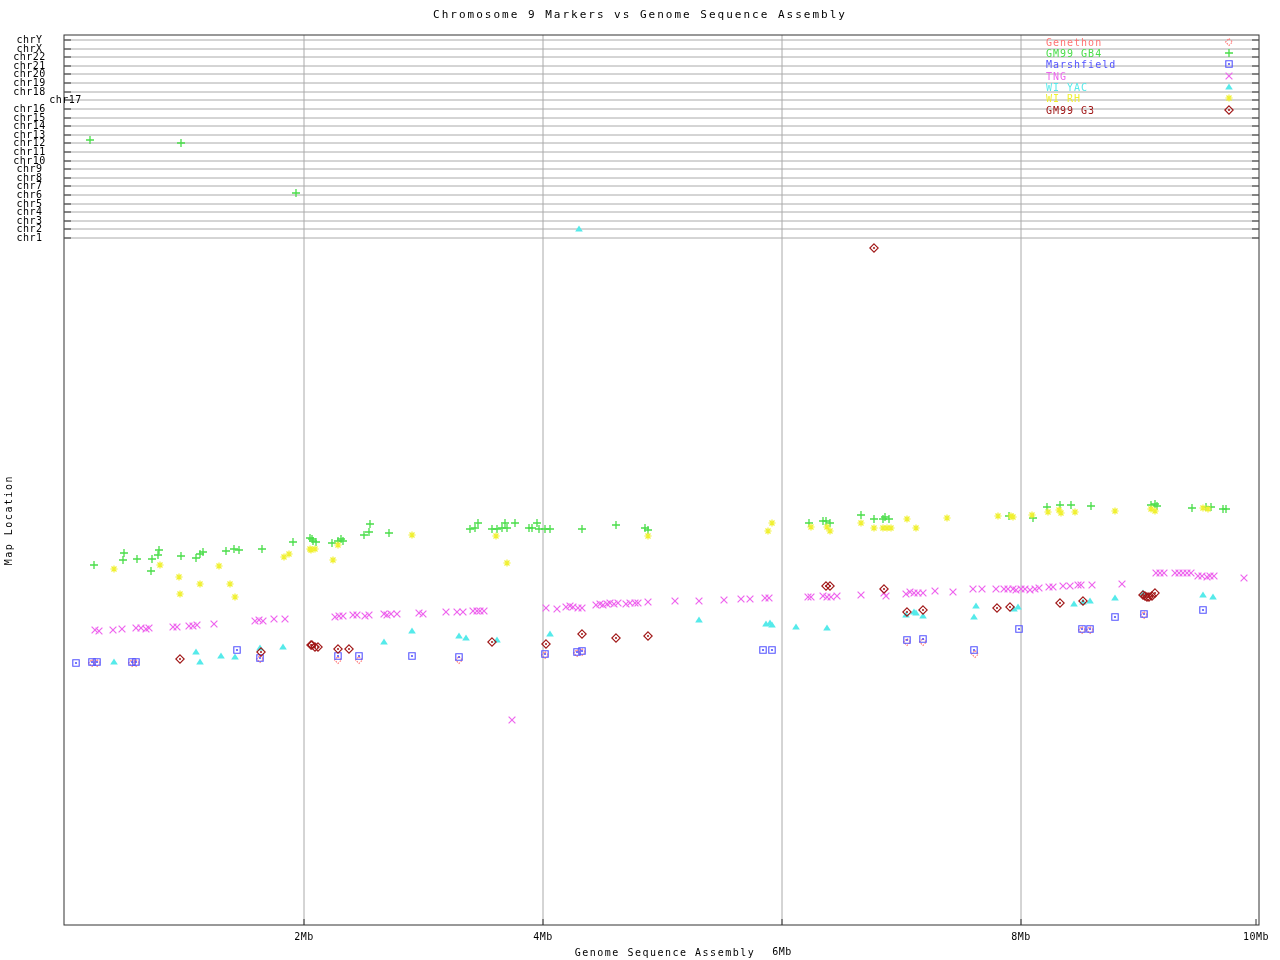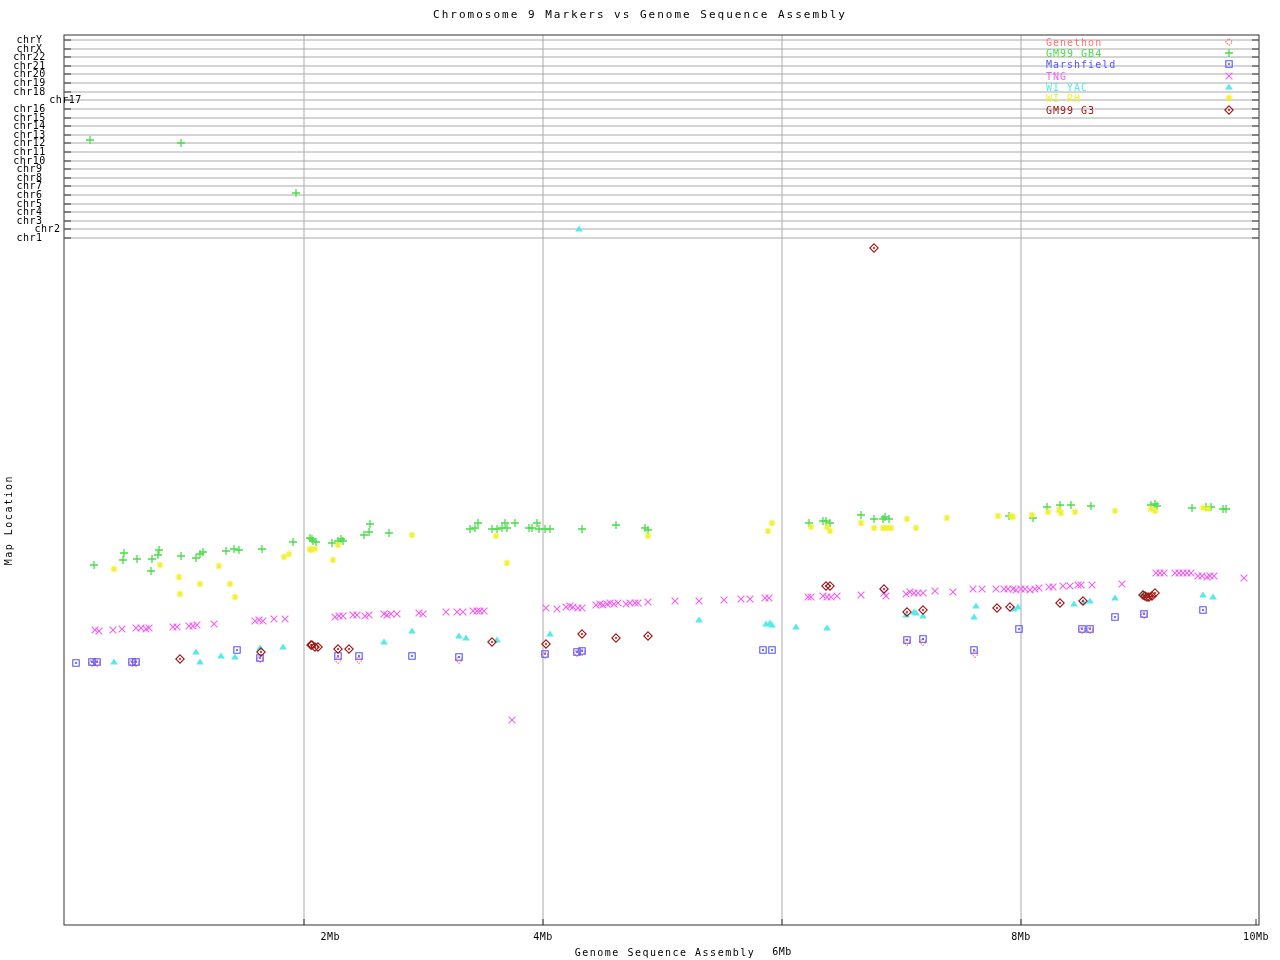--- a/index.html
+++ b/index.html
@@ -506,25 +506,25 @@
       <div class="chrom-label" style="top: 138px;">chr12</div>
       <div class="chrom-label" style="top: 147px;">chr11</div>
       <div class="chrom-label" style="top: 156px;">chr10</div>
       <div class="chrom-label" style="top: 164px;">chr9</div>
       <div class="chrom-label" style="top: 173px;">chr8</div>
       <div class="chrom-label" style="top: 181px;">chr7</div>
       <div class="chrom-label" style="top: 190px;">chr6</div>
       <div class="chrom-label" style="top: 199px;">chr5</div>
       <div class="chrom-label" style="top: 207px;">chr4</div>
       <div class="chrom-label" style="top: 216px;">chr3</div>
-      <div class="chrom-label" style="top: 224px; padding-left: 18px;">chr2</div>
+      <div class="chrom-label" style="top: 224px;">chr2</div>
       <div class="chrom-label" style="top: 233px;">chr1</div>
     </div>
   <div id="xtick-labels">
-      <div class="xtick-label" style="left: 296px; text-align: right;">2Mb</div>
+      <div class="xtick-label" style="left: 282px;">2Mb</div>
       <div class="xtick-label" style="left: 521px;">4Mb</div>
       <div class="xtick-label" style="left: 760px; margin-top: 15px;">6Mb</div>
       <div class="xtick-label" style="left: 999px;">8Mb</div>
       <div class="xtick-label" style="left: 1234px;">10Mb</div>
     </div>
   <div id="legend">
       <div class="legend-label" style="top: 37px; left: 1046px; color: rgb(255, 114, 114);">Genethon</div>
       <div class="legend-label" style="top: 48px; left: 1046px; color: rgb(73, 221, 73);">GM99 GB4</div>
       <div class="legend-label" style="top: 59px; left: 1046px; color: rgb(84, 84, 255);">Marshfield</div>
       <div class="legend-label" style="top: 71px; left: 1046px; color: rgb(238, 102, 238);">TNG</div>

